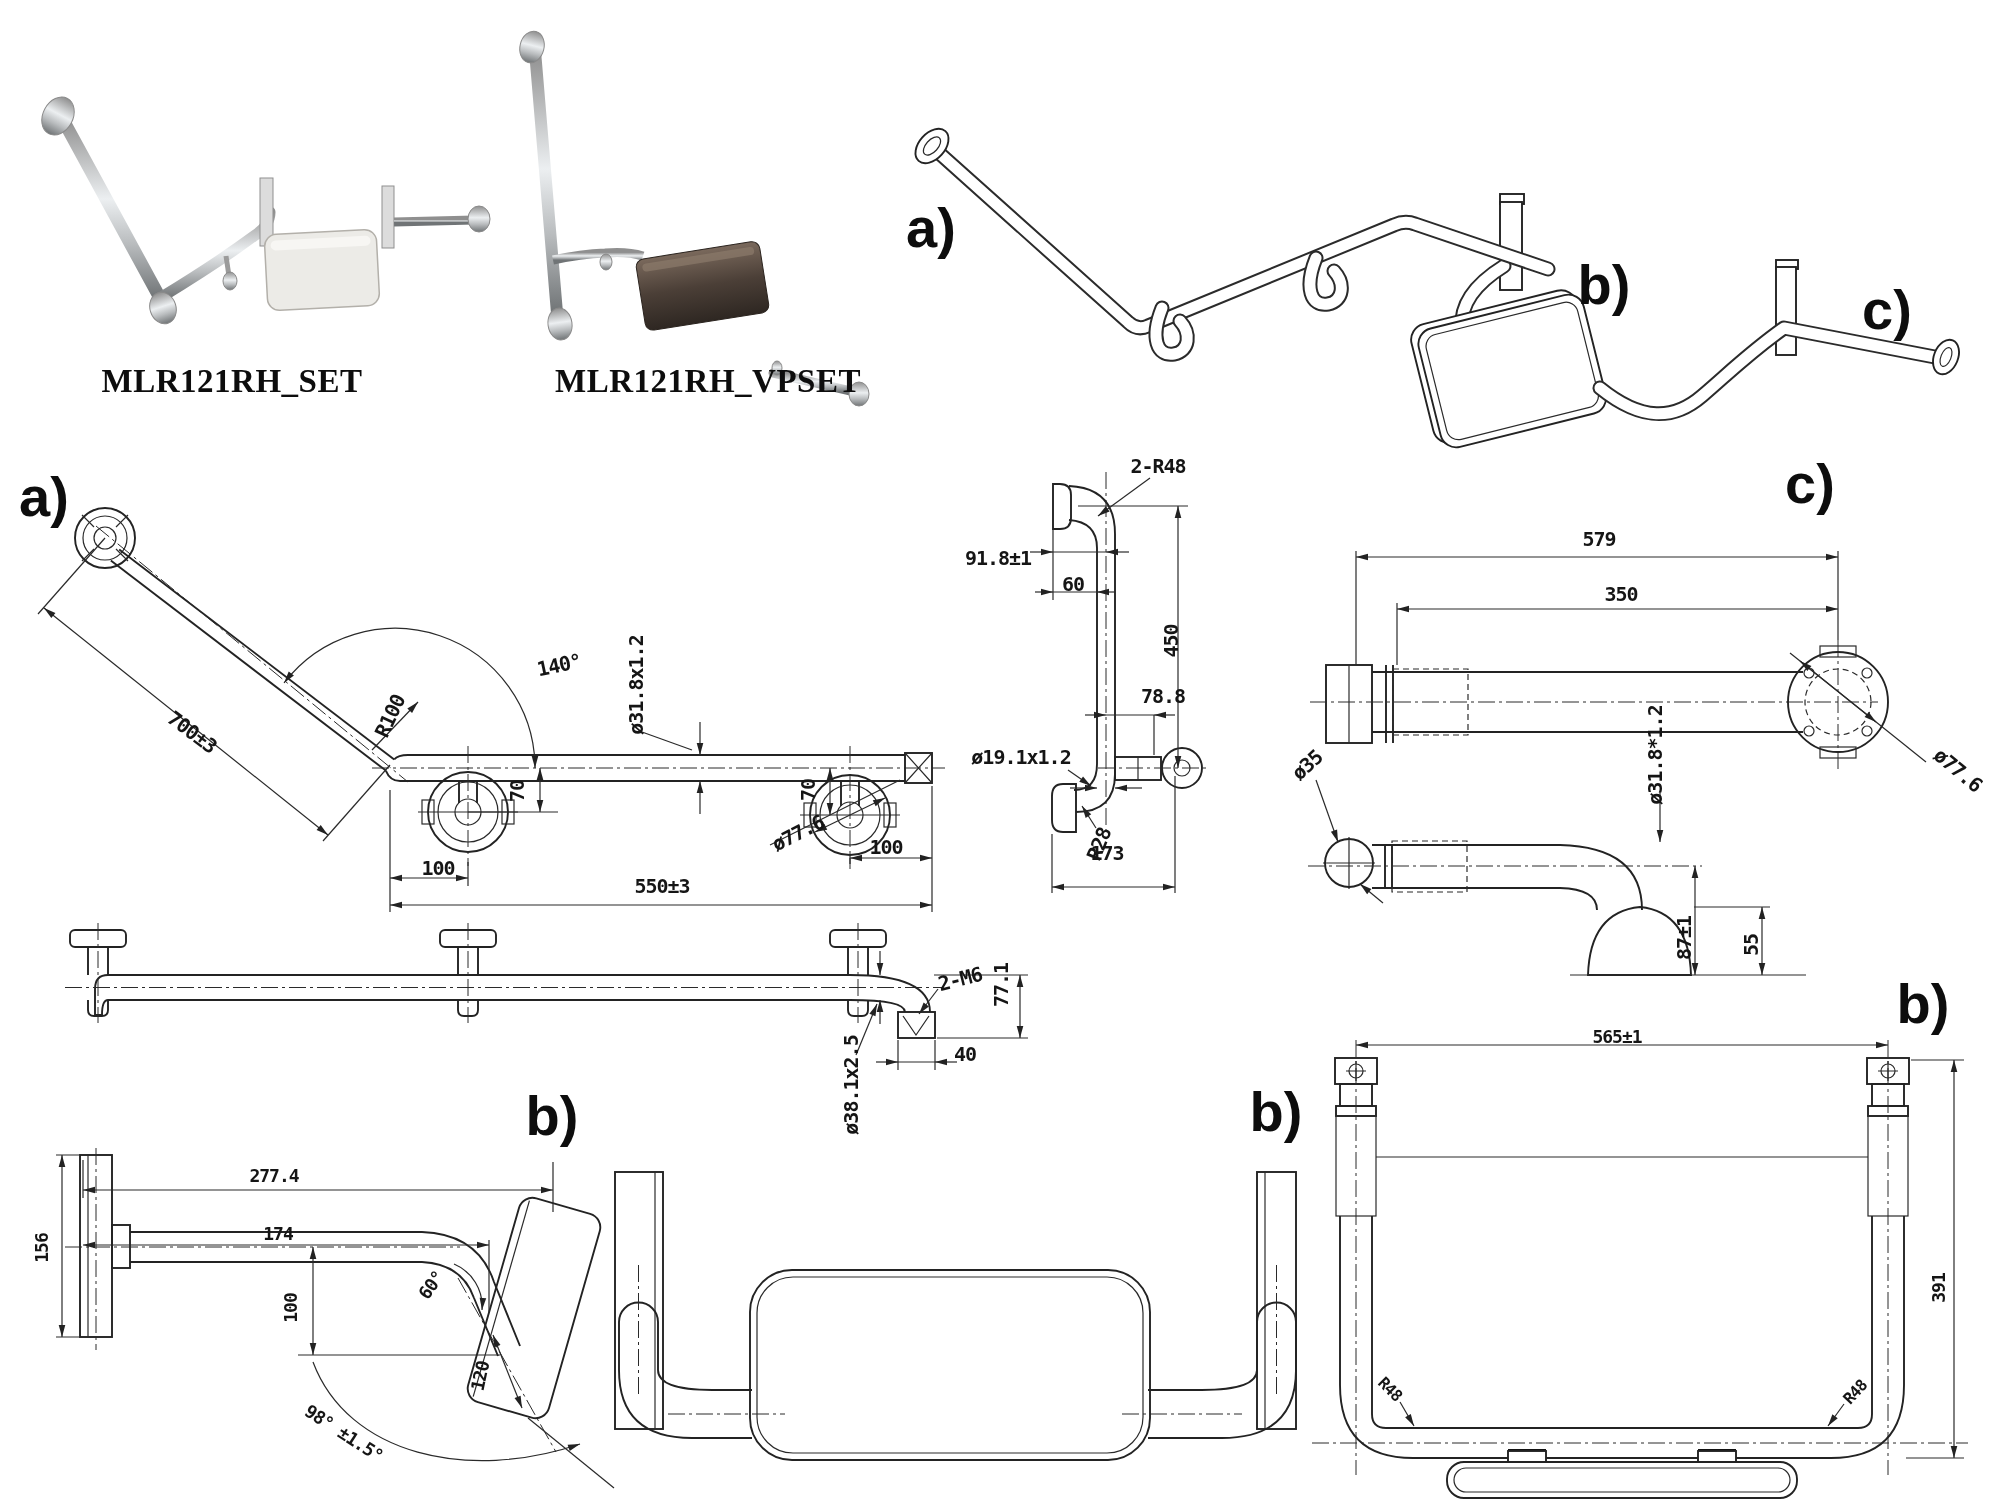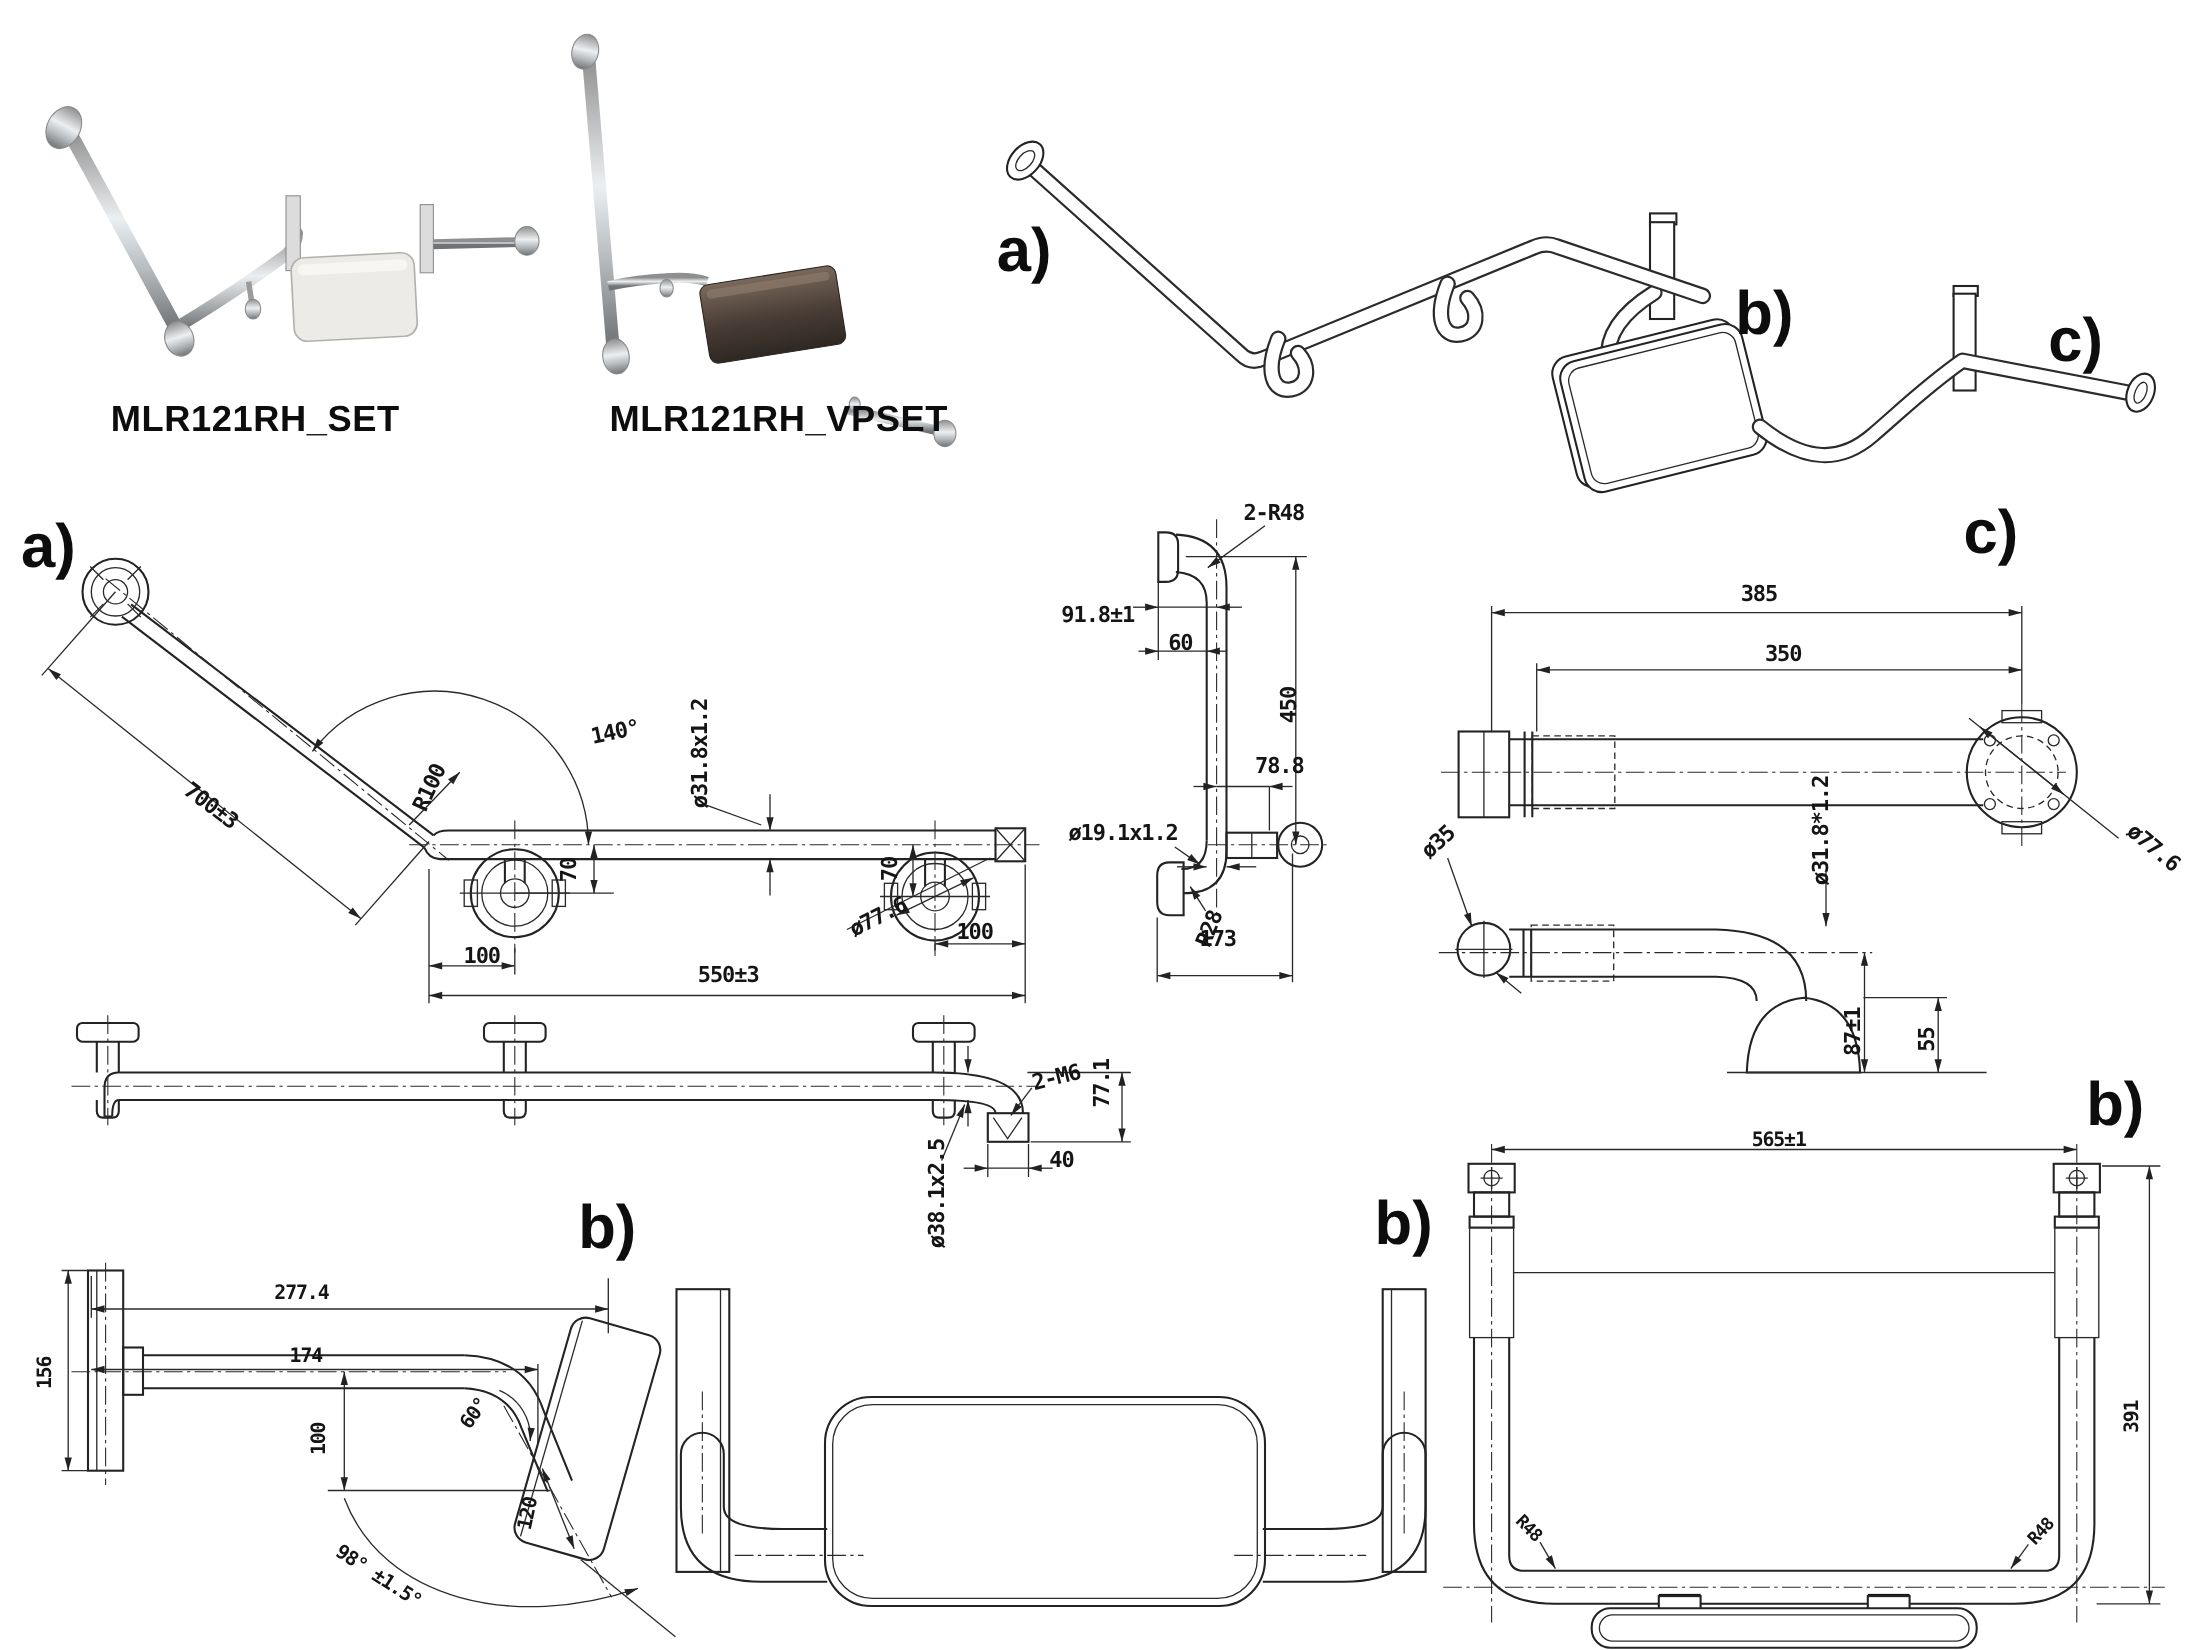--- a/index.html
+++ b/index.html
@@ -1,21 +1,21 @@
 <!DOCTYPE html>
 <html><head>
 <meta charset="utf-8">
 <style>
   html,body{margin:0;padding:0;background:#fff;}
   .canvas{position:relative;width:2000px;height:1500px;background:#fff;overflow:hidden;
           font-family:"Liberation Sans",sans-serif;}
   .abs{position:absolute;}
   svg{position:absolute;overflow:visible;}
   .lbl{position:absolute;transform:translate(-50%,-50%);white-space:nowrap;color:#0d0d0d;}
-  .prod{font-family:Liberation Sans, sans-serif;font-weight:700;font-size:33px;letter-spacing:.5px;}
+  .prod{font-family:Liberation Serif, serif;font-weight:700;font-size:33px;letter-spacing:.5px;}
   .call{font-family:"Liberation Sans",sans-serif;font-weight:700;font-size:56px;}
   .dim{font-family:"DejaVu Sans Mono",monospace;font-weight:700;font-size:20px;letter-spacing:-1px;color:#151515;}
   .sm{font-size:18px;}
   .xs{font-size:16px;}
   
   .ol{stroke:#232323;stroke-width:1.9;fill:none;}
   .dl{stroke:#2a2a2a;stroke-width:1.2;fill:none;}
   .cl{stroke:#2a2a2a;stroke-width:1;fill:none;stroke-dasharray:17 4 3 4;}
   .dd{stroke:#2a2a2a;stroke-width:1.2;fill:none;stroke-dasharray:6 4;}
   .tubeO{stroke:#2b2b2b;stroke-width:15;fill:none;stroke-linecap:round;stroke-linejoin:round;}
@@ -416,21 +416,21 @@
   <div class="lbl dim" style="left:1163px;top:696px">78.8</div>
   <div class="lbl dim" style="left:1021px;top:757px">ø19.1x1.2</div>
   <div class="lbl dim" style="left:1099px;top:844px;transform:translate(-50%,-50%) rotate(-68deg)">R28</div>
   <div class="lbl dim" style="left:1107px;top:853px">173</div>
 
   <div class="lbl dim" style="left:960px;top:979px;transform:translate(-50%,-50%) rotate(-14deg)">2-M6</div>
   <div class="lbl dim" style="left:1001px;top:985px;transform:translate(-50%,-50%) rotate(-90deg)">77.1</div>
   <div class="lbl dim" style="left:965px;top:1054px">40</div>
   <div class="lbl dim" style="left:851px;top:1085px;transform:translate(-50%,-50%) rotate(-90deg)">ø38.1x2.5</div>
 
-  <div class="lbl dim" style="left:1599px;top:539px">385</div>
+  <div class="lbl dim" style="left:1599px;top:539px">579</div>
   <div class="lbl dim" style="left:1621px;top:594px">350</div>
   <div class="lbl dim" style="left:1958px;top:770px;transform:translate(-50%,-50%) rotate(40deg)">ø77.6</div>
   <div class="lbl dim" style="left:1307px;top:765px;transform:translate(-50%,-50%) rotate(-42deg)">ø35</div>
   <div class="lbl dim" style="left:1655px;top:755px;transform:translate(-50%,-50%) rotate(-90deg)">ø31.8*1.2</div>
   <div class="lbl dim" style="left:1684px;top:938px;transform:translate(-50%,-50%) rotate(-90deg)">87±1</div>
   <div class="lbl dim" style="left:1751px;top:945px;transform:translate(-50%,-50%) rotate(-90deg)">55</div>
 
   <div class="lbl dim sm" style="left:274px;top:1175px">277.4</div>
   <div class="lbl dim sm" style="left:278px;top:1233px">174</div>
   <div class="lbl dim sm" style="left:41px;top:1248px;transform:translate(-50%,-50%) rotate(-90deg)">156</div>

